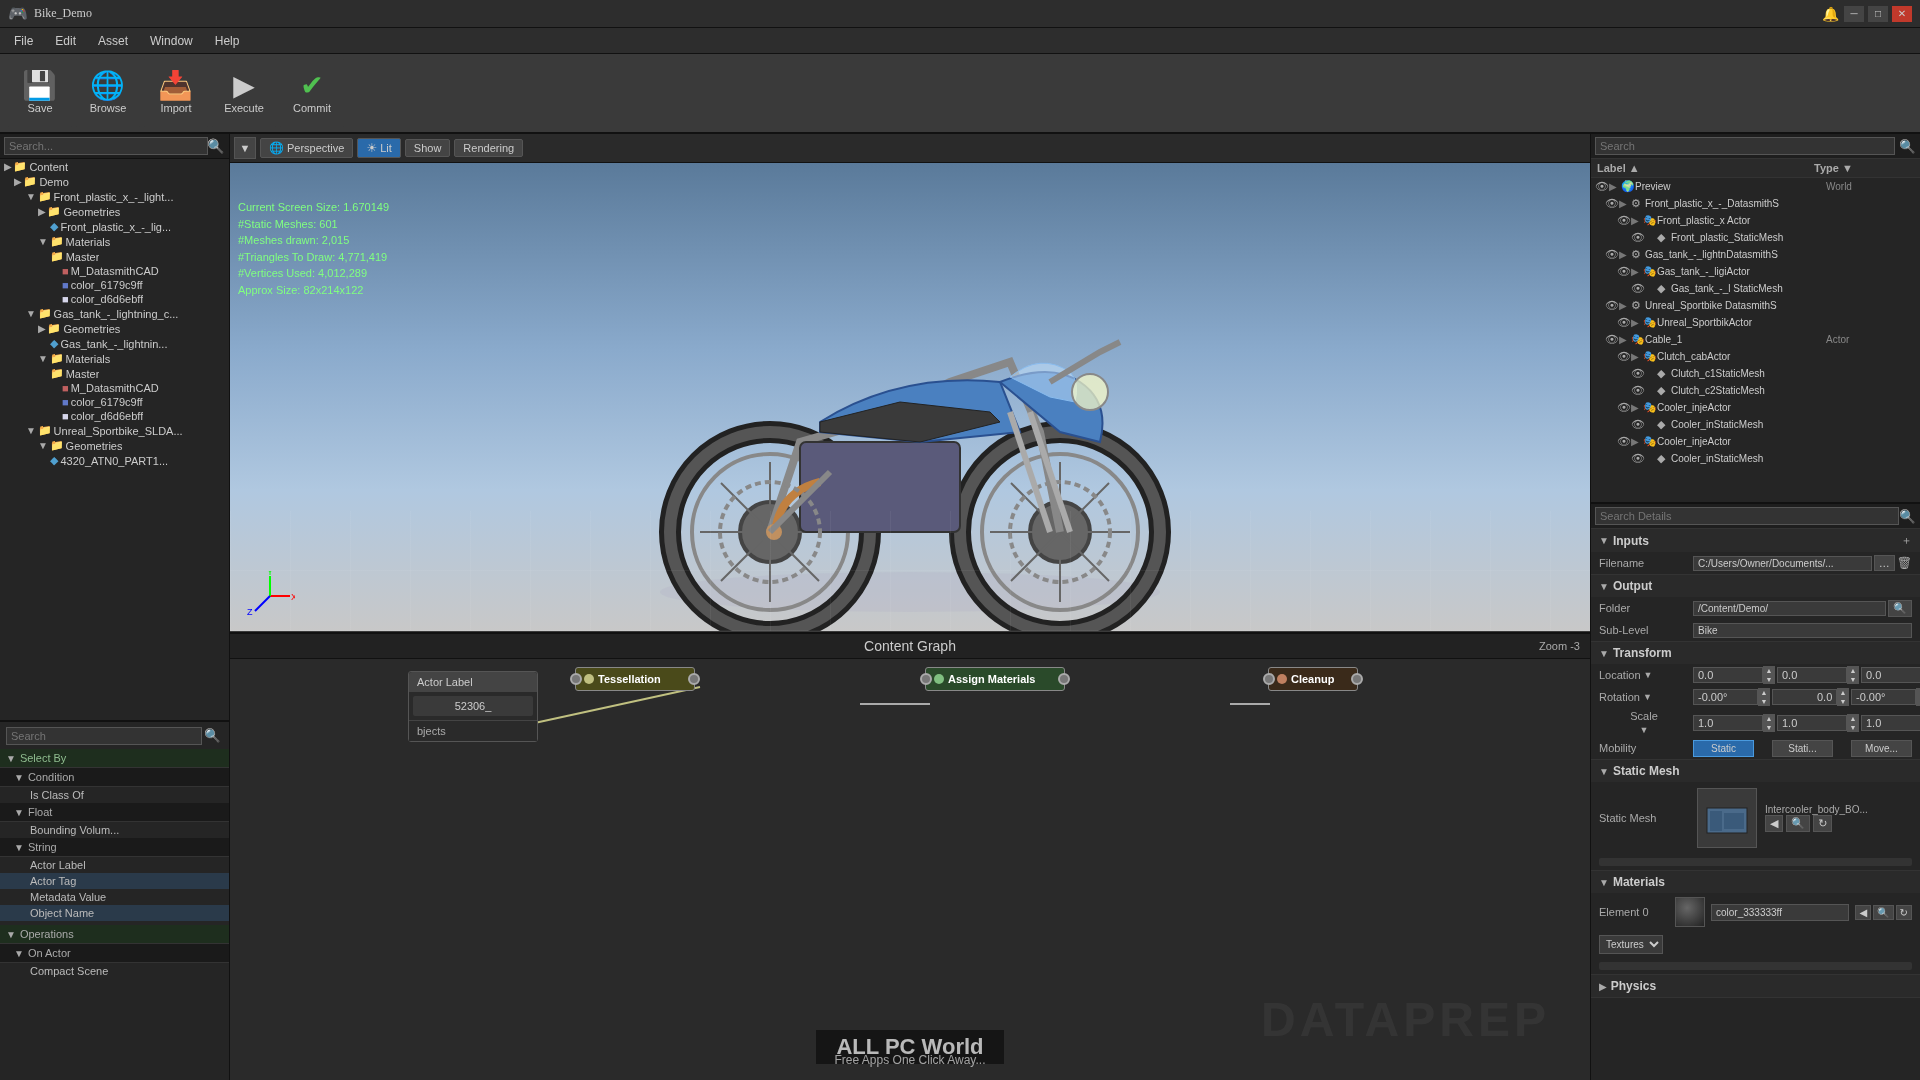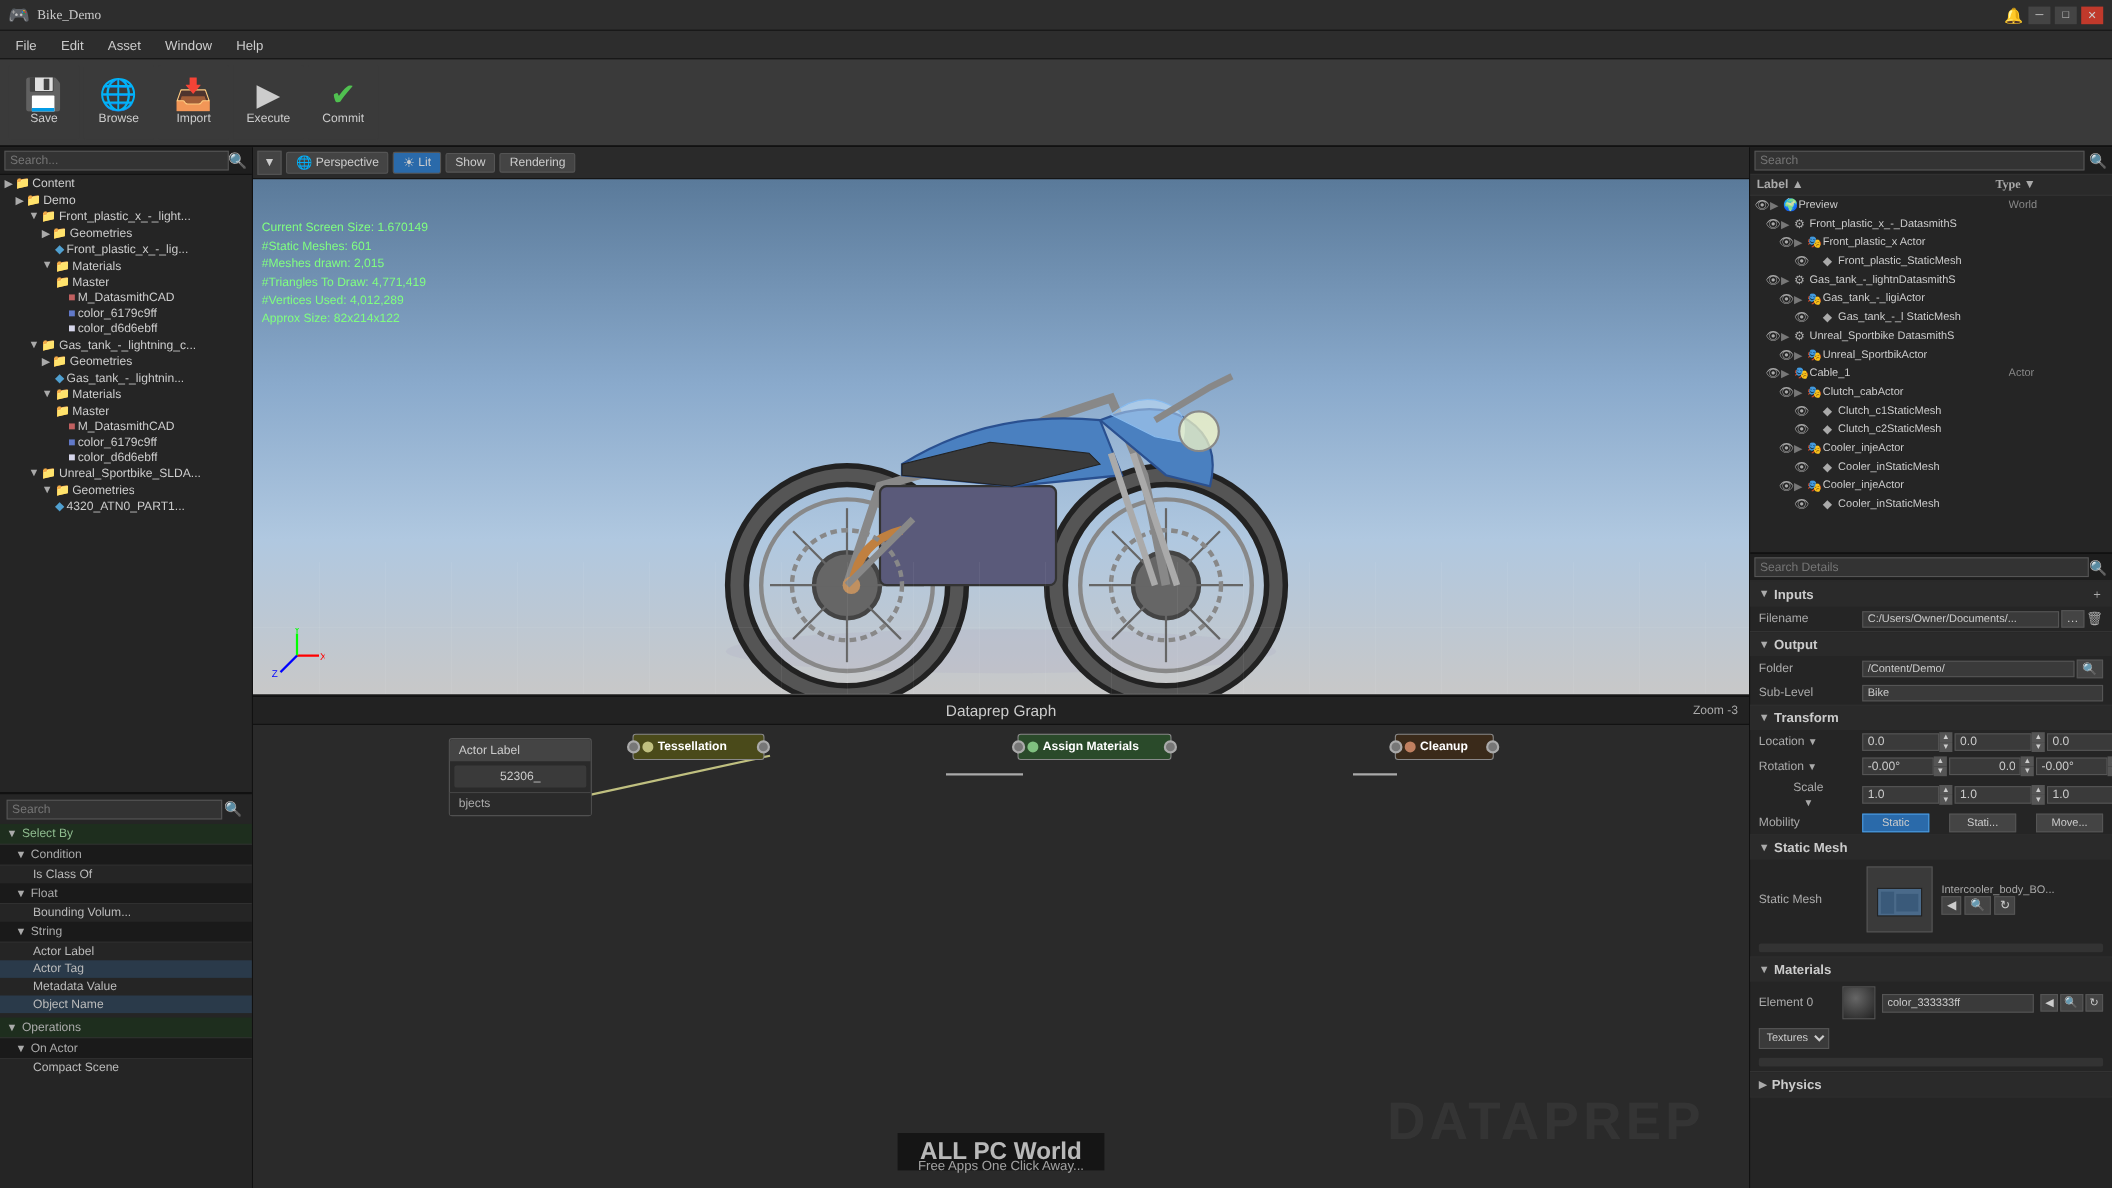--- a/index.html
+++ b/index.html
@@ -69,21 +69,21 @@
     #right-panel { width: 330px; background: #252525; border-left: 1px solid #111; display: flex; flex-direction: column; overflow-y: auto; }
     
     
     #outliner { height: 370px; border-bottom: 2px solid #111; display: flex; flex-direction: column; }
     .outliner-search { display: flex; align-items: center; background: #1e1e1e; padding: 3px 4px; gap: 4px; border-bottom: 1px solid #333; }
     .outliner-search input { flex: 1; background: #333; border: 1px solid #555; color: #ccc; padding: 2px 4px; font-size: 11px; }
     .outliner-search button { background: none; border: none; color: #aaa; cursor: pointer; }
     .outliner-header { display: flex; background: #2a2a2a; border-bottom: 1px solid #333; padding: 3px 6px; }
     .outliner-col { font-size: 11px; color: #aaa; font-weight: bold; cursor: pointer; }
     .outliner-col.label { flex: 1; }
-    .outliner-col.type { width: 100px; font-family: Liberation Serif, serif; }
+    .outliner-col.type { width: 100px; }
     .outliner-scroll { flex: 1; overflow-y: auto; }
     .outliner-row { display: flex; align-items: center; padding: 2px 4px; cursor: pointer; font-size: 10px; }
     .outliner-eye { color: #aaa; width: 14px; font-size: 11px; cursor: pointer; }
     .outliner-expand { width: 12px; color: #777; font-size: 10px; cursor: pointer; }
     .outliner-type-icon { width: 14px; color: #aaa; font-size: 11px; }
     .outliner-name { flex: 1; overflow: hidden; text-overflow: ellipsis; white-space: nowrap; }
     .outliner-type { width: 90px; color: #888; overflow: hidden; text-overflow: ellipsis; white-space: nowrap; }
     
     
     #details { flex: 1; overflow-y: auto; }
@@ -444,21 +444,21 @@
           <line x1="25" y1="25" x2="10" y2="40" stroke="#00f" stroke-width="2"></line>
           <text x="46" y="29" fill="#f00" font-size="9">X</text>
           <text x="22" y="4" fill="#0f0" font-size="9">Y</text>
           <text x="2" y="44" fill="#00f" font-size="9">Z</text>
         </svg>
       </div>
     </div>
 
     <div id="dataprep-graph">
       <div class="graph-header">
-        <span style="font-size:14px; color:#ccc;">Dataprep Graph</span>
+        <span style="font-size:14px; color:#ccc;">Content Graph</span>
         <span style="position:absolute; right:10px; font-size:11px; color:#aaa;">Zoom -3</span>
       </div>
       <div class="graph-canvas">
 
         <svg class="graph-svg">
 
           <line x1="300" y1="65" x2="470" y2="28" stroke="#c0c080" stroke-width="2" stroke-dasharray="none"></line>
 
           <line x1="630" y1="45" x2="700" y2="45" stroke="#aaa" stroke-width="2"></line>
 

